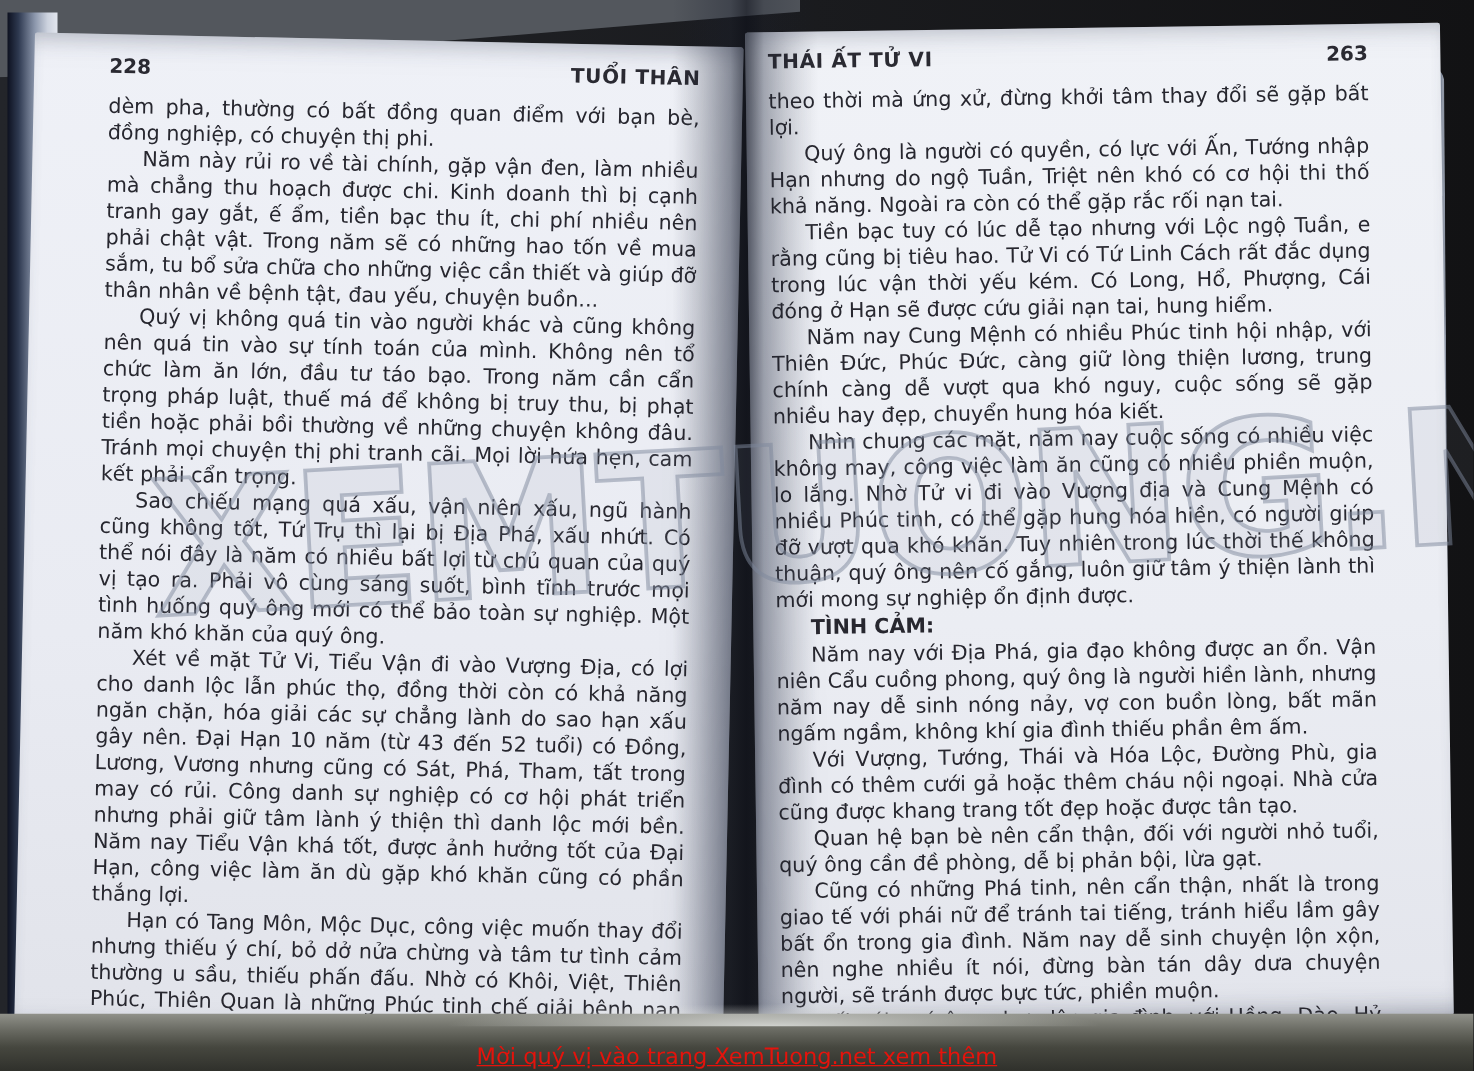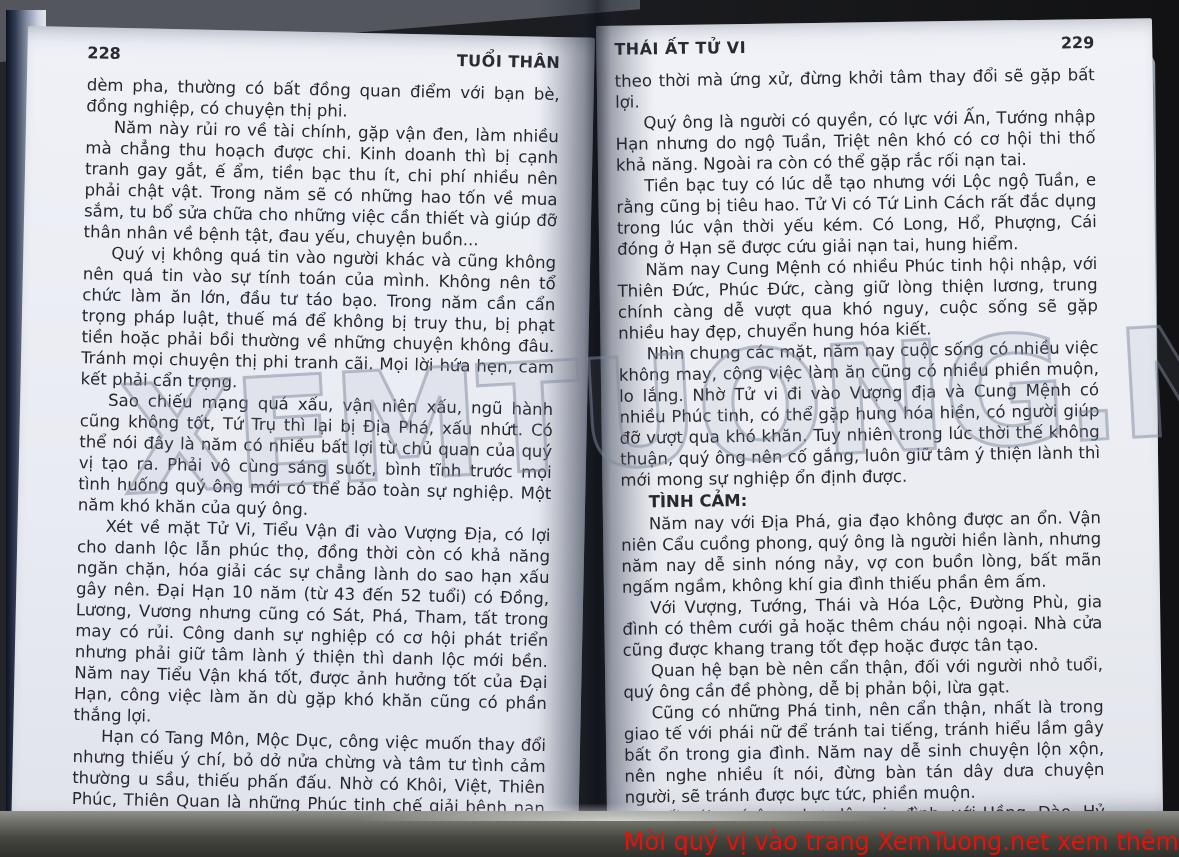--- a/index.html
+++ b/index.html
@@ -52,22 +52,22 @@
   .watermark{position:absolute;left:120px;top:318px;z-index:6;pointer-events:none;
     font-size:150px;font-weight:bold;white-space:nowrap;letter-spacing:-3px;
     color:rgba(135,145,165,.10);
     -webkit-text-stroke:3px rgba(125,135,155,.5);
     transform:rotate(-3.2deg);}
   
   .bottom-band{position:absolute;left:0;bottom:0;width:100%;height:46px;z-index:7;
     background:linear-gradient(180deg,#90918a 0%,#6a6b63 28%,#46473f 58%,#2f302b 100%);}
   .bottom-band::before{content:"";position:absolute;left:30%;top:-8px;width:45%;height:18px;
     background:radial-gradient(ellipse at 50% 100%,rgba(225,227,224,.85),rgba(225,227,224,0) 70%);}
-  .footer-text{position:absolute;left:0;bottom:1px;width:100%;z-index:8;text-align:right;
-    font-size:24px;font-weight:500;}
+  .footer-text{position:absolute;left:0;bottom:1px;width:100%;z-index:8;text-align:center;
+    font-size:18px;font-weight:500;text-decoration:underline;}
 </style>
 </head>
 <body>
 
 <div class="scene">
 
   <div class="desk"></div>
   <div class="stack-left"></div>
   <div class="stack-right"></div>
 
@@ -82,21 +82,21 @@
         <p class="indent">Quý vị không quá tin vào người khác và cũng không nên quá tin vào sự tính toán của mình. Không nên tổ chức làm ăn lớn, đầu tư táo bạo. Trong năm cần cẩn trọng pháp luật, thuế má để không bị truy thu, bị phạt tiền hoặc phải bồi thường về những chuyện không đâu. Tránh mọi chuyện thị phi tranh cãi. Mọi lời hứa hẹn, cam kết phải cẩn trọng.</p>
         <p class="indent">Sao chiếu mạng quá xấu, vận niên xấu, ngũ hành cũng không tốt, Tứ Trụ thì lại bị Địa Phá, xấu nhứt. Có thể nói đây là năm có nhiều bất lợi từ chủ quan của quý vị tạo ra. Phải vô cùng sáng suốt, bình tĩnh trước mọi tình huống quý ông mới có thể bảo toàn sự nghiệp. Một năm khó khăn của quý ông.</p>
         <p class="indent">Xét về mặt Tử Vi, Tiểu Vận đi vào Vượng Địa, có lợi cho danh lộc lẫn phúc thọ, đồng thời còn có khả năng ngăn chặn, hóa giải các sự chẳng lành do sao hạn xấu gây nên. Đại Hạn 10 năm (từ 43 đến 52 tuổi) có Đồng, Lương, Vương nhưng cũng có Sát, Phá, Tham, tất trong may có rủi. Công danh sự nghiệp có cơ hội phát triển nhưng phải giữ tâm lành ý thiện thì danh lộc mới bền. Năm nay Tiểu Vận khá tốt, được ảnh hưởng tốt của Đại Hạn, công việc làm ăn dù gặp khó khăn cũng có phần thắng lợi.</p>
         <p class="indent">Hạn có Tang Môn, Mộc Dục, công việc muốn thay đổi nhưng thiếu ý chí, bỏ dở nửa chừng và tâm tư tình cảm thường u sầu, thiếu phấn đấu. Nhờ có Khôi, Việt, Thiên Phúc, Thiên Quan là những Phúc tinh chế giải bệnh nạn và những ngăn chống, tranh chấp lôi thôi, tạo cơ hội để công danh tài lộc thăng tiến phần nào.</p>
       </div>
   </div>
 
   <div class="page page-right">
     <div class="page-header">
       <span class="hdr">THÁI ẤT TỬ VI</span>
-      <span class="num">229</span>
+      <span class="num">263</span>
     </div>
     <div class="body-text">
         <p class="">theo thời mà ứng xử, đừng khởi tâm thay đổi sẽ gặp bất lợi.</p>
         <p class="indent">Quý ông là người có quyền, có lực với Ấn, Tướng nhập Hạn nhưng do ngộ Tuần, Triệt nên khó có cơ hội thi thố khả năng. Ngoài ra còn có thể gặp rắc rối nạn tai.</p>
         <p class="indent">Tiền bạc tuy có lúc dễ tạo nhưng với Lộc ngộ Tuần, e rằng cũng bị tiêu hao. Tử Vi có Tứ Linh Cách rất đắc dụng trong lúc vận thời yếu kém. Có Long, Hổ, Phượng, Cái đóng ở Hạn sẽ được cứu giải nạn tai, hung hiểm.</p>
         <p class="indent">Năm nay Cung Mệnh có nhiều Phúc tinh hội nhập, với Thiên Đức, Phúc Đức, càng giữ lòng thiện lương, trung chính càng dễ vượt qua khó nguy, cuộc sống sẽ gặp nhiều hay đẹp, chuyển hung hóa kiết.</p>
         <p class="indent">Nhìn chung các mặt, năm nay cuộc sống có nhiều việc không may, công việc làm ăn cũng có nhiều phiền muộn, lo lắng. Nhờ Tử vi đi vào Vượng địa và Cung Mệnh có nhiều Phúc tinh, có thể gặp hung hóa hiền, có người giúp đỡ vượt qua khó khăn. Tuy nhiên trong lúc thời thế không thuận, quý ông nên cố gắng, luôn giữ tâm ý thiện lành thì mới mong sự nghiệp ổn định được.</p>
         <p class="heading">TÌNH CẢM:</p>
         <p class="indent">Năm nay với Địa Phá, gia đạo không được an ổn. Vận niên Cẩu cuồng phong, quý ông là người hiền lành, nhưng năm nay dễ sinh nóng nảy, vợ con buồn lòng, bất mãn ngấm ngầm, không khí gia đình thiếu phần êm ấm.</p>
         <p class="indent">Với Vượng, Tướng, Thái và Hóa Lộc, Đường Phù, gia đình có thêm cưới gả hoặc thêm cháu nội ngoại. Nhà cửa cũng được khang trang tốt đẹp hoặc được tân tạo.</p>

